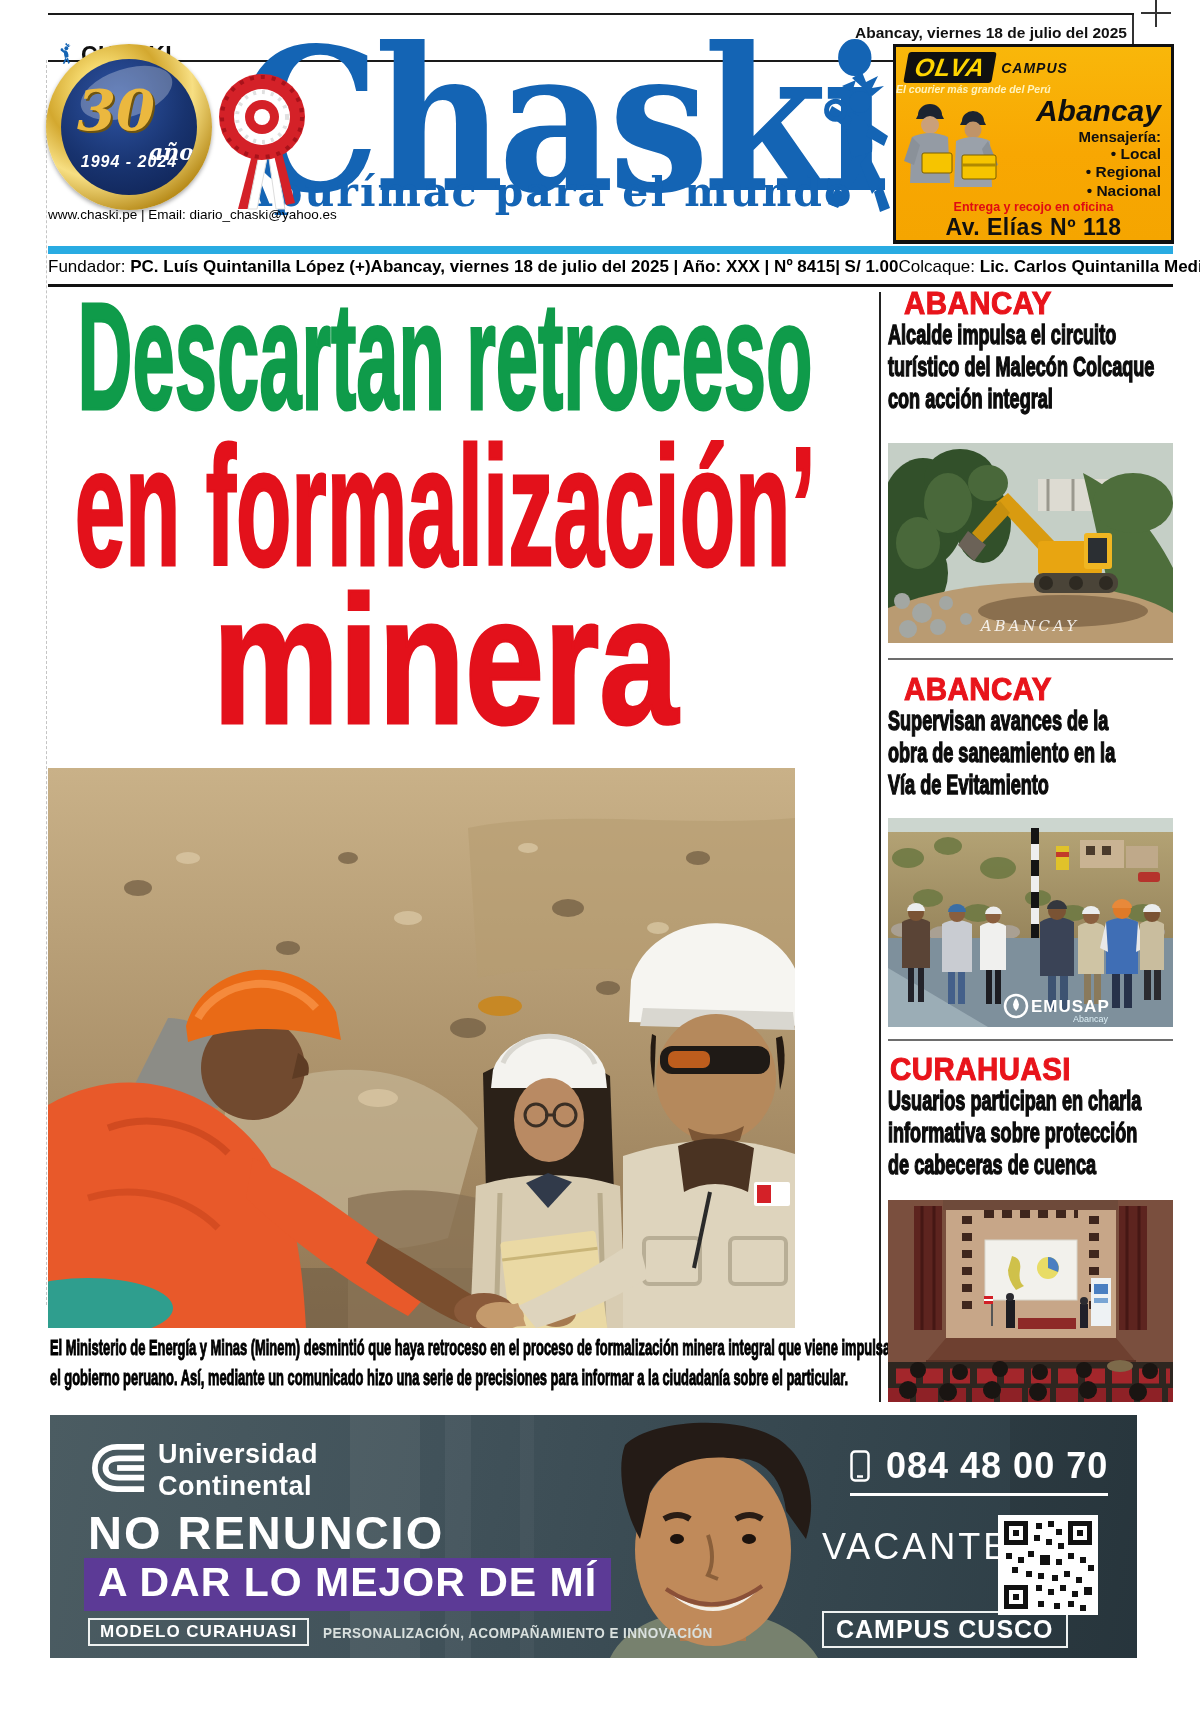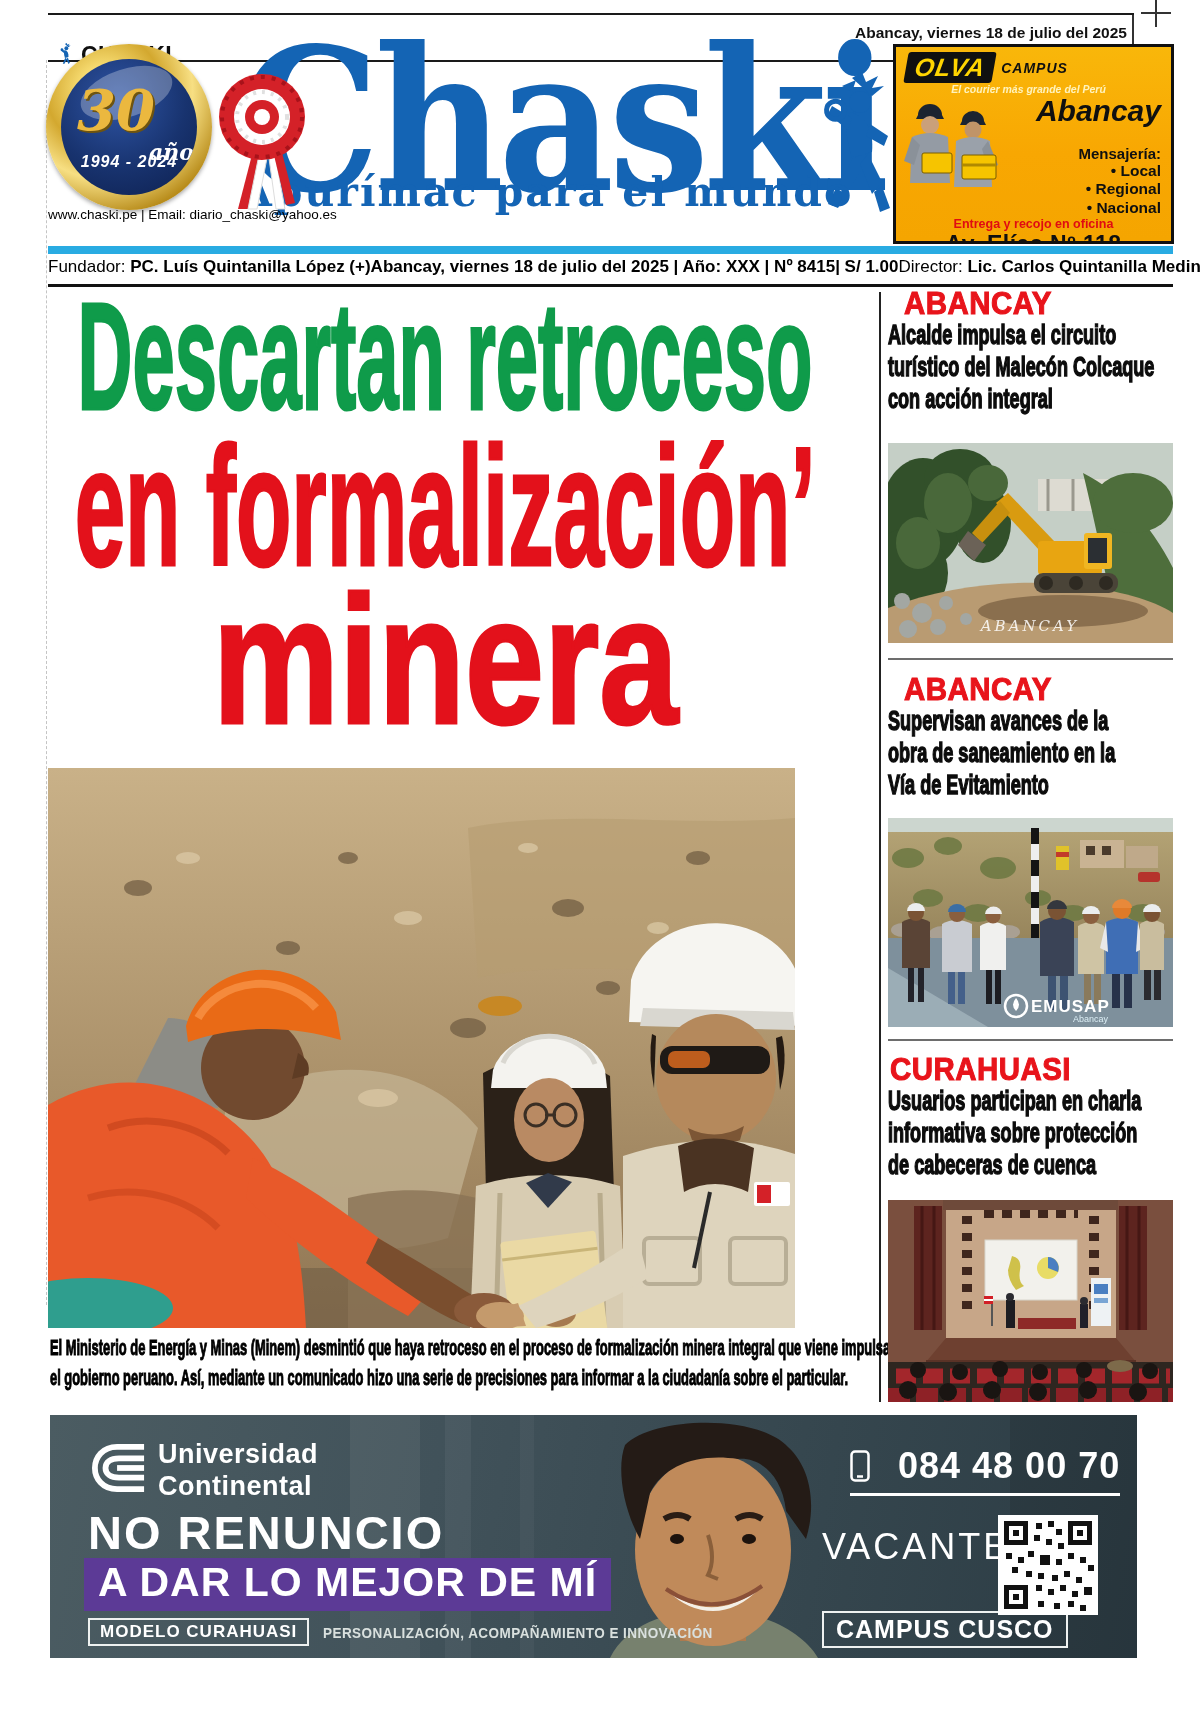--- a/index.html
+++ b/index.html
@@ -42,25 +42,25 @@
   .datetop{left:855px;top:24px;width:272px;text-align:right;font-size:15.5px;font-weight:bold;color:#111}
 
   
   .olva{left:893px;top:44px;width:281px;height:200px;border:3px solid #101010;
     background:linear-gradient(180deg,#f9b70a,#f8a702 55%,#f5a500);display:flex;flex-direction:column;overflow:hidden}
   .olva .lrow{display:flex;align-items:center;padding:5px 8px 0 10px}
   .olva .obox{background:#101010;transform:skewX(-10deg);padding:1px 9px;border-radius:3px}
   .olva .obox span{display:inline-block;transform:skewX(0deg);font-style:italic;font-weight:bold;
     font-size:25px;color:#ffd400;letter-spacing:1px}
   .olva .ocour{font-style:italic;font-weight:bold;font-size:14px;color:#101010;margin-left:7px;letter-spacing:1px}
-  .olva .slogan{text-align:center;font-style:italic;font-weight:bold;font-size:10.5px;color:#fff3bd;padding-right:10px}
+  .olva .slogan{text-align:left;font-style:italic;font-weight:bold;font-size:10.5px;color:#fff3bd;padding-right:10px}
   .olva .body{display:flex;flex:1;padding:0 6px 0 4px}
   .olva .right{flex:1;text-align:right;padding-right:4px}
   .olva .city{font-style:italic;font-weight:bold;font-size:30px;color:#101010;line-height:1.05}
-  .olva .mens{font-weight:bold;font-size:15px;color:#101010;margin-top:18px}
+  .olva .mens{font-weight:bold;font-size:15px;color:#101010;margin-top:1px}
   .olva .svc{font-weight:bold;font-size:15.5px;color:#101010;line-height:1.22}
   .olva .note{font-weight:bold;font-size:12.5px;color:#e00b12;text-align:center;line-height:1.1}
   .olva .addr{font-weight:bold;font-size:23px;color:#101010;text-align:center;letter-spacing:.5px;line-height:1.1}
   .olva .phone{background:#eaa70c;border-top:2.5px solid #101010;font-weight:bold;font-size:19px;
     color:#101010;text-align:center;padding:1px 0 2px}
 
   
   .cyanbar{left:48px;top:246px;width:1125px;height:8px;background:#29abe2}
   .infobar{left:48px;top:257px;width:1017px;display:flex;justify-content:space-between;align-items:flex-end;
     font-size:17px;color:#000;white-space:nowrap}
@@ -99,21 +99,21 @@
   .ucad .facewrap{position:absolute;inset:0;z-index:0}
   .ucad .uclogo{position:absolute;left:40px;top:26px;z-index:2}
   .ucad .uname{position:absolute;left:108px;top:24px;z-index:2;font-size:27px;font-weight:bold;line-height:1.18;letter-spacing:.5px}
   .ucad .norenuncio{position:absolute;left:38px;top:90px;z-index:2;font-size:47px;font-weight:bold;letter-spacing:2px;white-space:nowrap}
   .ucad .purpleband{position:absolute;left:34px;top:143px;z-index:2;background:#5c3a96;
     padding:1px 14px 5px;font-size:41px;font-weight:bold;letter-spacing:1px;white-space:nowrap}
   .ucad .modelrow{position:absolute;left:38px;top:203px;z-index:2;display:flex;align-items:center}
   .ucad .modelbox{border:2px solid #eef1f0;padding:2px 10px;font-size:17px;font-weight:bold;letter-spacing:1px;white-space:nowrap}
   .ucad .modeltxt{margin-left:14px;font-size:15px;font-weight:bold;color:#d9e0de;letter-spacing:.5px;
     transform:scaleX(.9);transform-origin:left center;white-space:nowrap}
-  .ucad .phonerow{position:absolute;left:800px;top:30px;z-index:2;display:flex;align-items:center;gap:28px;
+  .ucad .phonerow{position:absolute;left:800px;top:30px;z-index:2;display:flex;align-items:center;gap:16px;
     border-bottom:3px solid #fff;padding-bottom:6px}
   .ucad .phonenum{font-size:36px;font-weight:bold;letter-spacing:1px;white-space:nowrap}
   .ucad .vacantes{position:absolute;left:772px;top:112px;z-index:2;font-size:36px;letter-spacing:3px;line-height:1.12;font-weight:normal}
   .ucad .campusbox{position:absolute;left:772px;top:196px;z-index:2;border:2px solid #eef1f0;
     padding:2px 12px;font-size:25px;font-weight:bold;letter-spacing:1px;white-space:nowrap}
   .ucad .qr{position:absolute;left:948px;top:100px;z-index:2}
 </style>
 </head>
 <body>
 
@@ -219,21 +219,21 @@
     </div>
     <div class="note">Entrega y recojo en oficina</div>
     <div class="addr">Av. Elías Nº 118</div>
     <div class="phone">Telf. 083-208541</div>
   </div>
 
   <div class="abs cyanbar"></div>
   <div class="abs infobar">
     <div><span>Fundador: </span><b>PC. Luís Quintanilla López (+)</b></div>
     <div><b>Abancay, viernes 18 de julio del 2025 | Año: XXX | Nº 8415| S/  1.00</b></div>
-    <div><span>Director: </span><b>Lic. Carlos Quintanilla Medina</b></div>
+    <div><span>Colcaque: </span><b>Lic. Carlos Quintanilla Medina</b></div>
   </div>
   <div class="abs blackrule"></div>
 
   <div class="abs hline h1a">
       <span>Descartan retroceso</span>
     </div>
   <div class="abs hline h1b">
       <span>en formalización’</span>
     </div>
   <div class="abs hline h1c">

